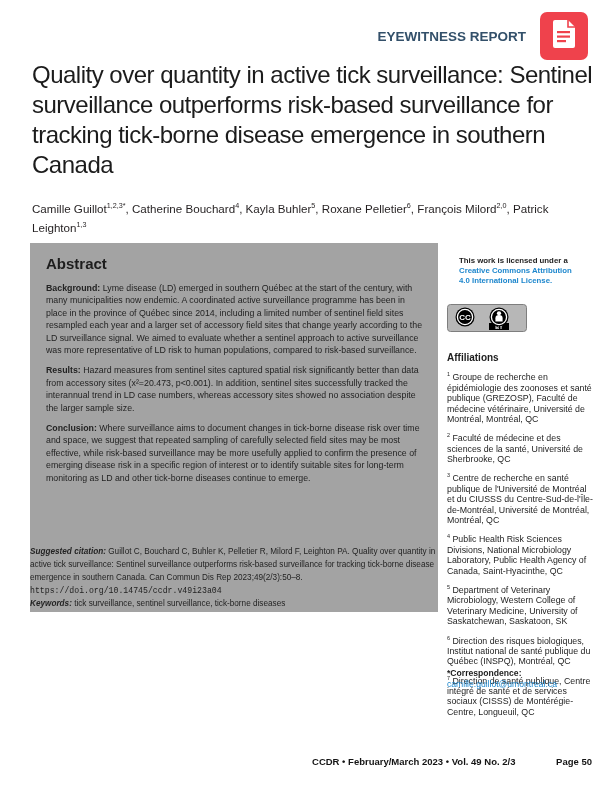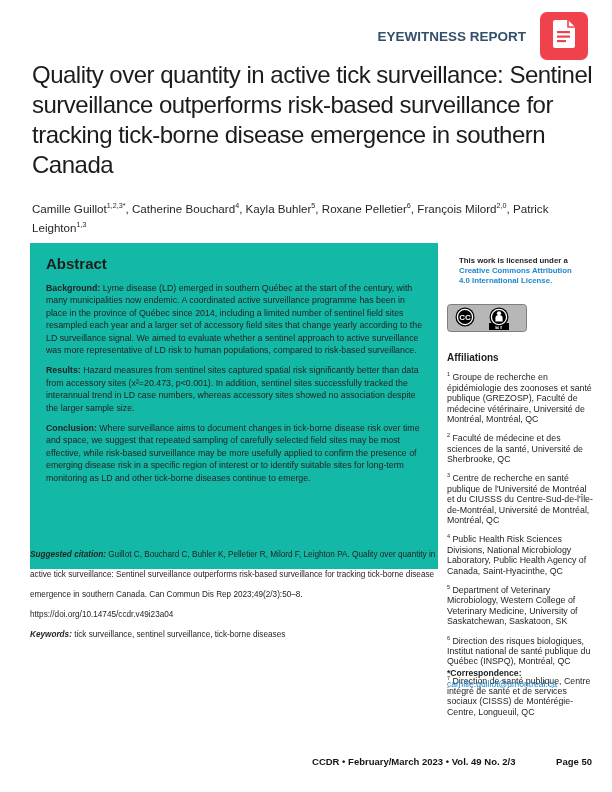--- a/index.html
+++ b/index.html
@@ -13,31 +13,31 @@
                border-radius:7px;display:flex;align-items:center;justify-content:center;}
 
   
   .article-title{position:absolute;left:32px;top:60px;width:562px;font-size:24px;line-height:30px;
                  letter-spacing:-.5px;color:#1c1c1c;font-weight:400;}
   .author-list{position:absolute;left:32px;top:198px;width:535px;font-size:11.6px;line-height:16px;
                color:#231f20;}
   .author-list sup{font-size:62%;}
 
   
-  .abstract-box{position:absolute;left:30px;top:243px;width:408px;height:326px;background:#14b8a6;
+  .abstract-box{position:absolute;left:30px;top:243px;width:408px;height:369px;background:#a3a3a3;
                 box-sizing:border-box;padding:12px 14px 6px 16px;overflow:hidden;}
   .abstract-heading{margin:0 0 10px 0;font-size:15px;font-weight:bold;color:#1d1d1d;}
   .abs-para{margin:0 0 8px 0;font-size:8.8px;line-height:12.4px;color:#232323;}
   .abs-para b{font-weight:bold;}
 
   
   .citation-block{position:absolute;left:30px;top:545px;width:410px;font-size:8.2px;
-                  line-height:20px;color:#232323;}
+                  line-height:13px;color:#232323;}
   .lbl-bi{font-weight:bold;font-style:italic;}
-  .doi-link{color:#232323;text-decoration:none;}
+  .doi-link{color:#232323;text-decoration:none;font-family:Liberation Mono, monospace;}
 
   
   .sidebar{position:absolute;left:447px;top:244px;width:149px;}
   .license-note{font-size:7.8px;line-height:9.8px;font-weight:600;color:#1d1d1d;margin:12px;}
   .license-link{color:#1e87cd;text-decoration:none;font-weight:600;cursor:pointer;}
   .cc-badge{margin-top:7px;display:inline-block;cursor:pointer;}
   .affiliations-heading{margin:16px 0 0 0;font-size:10px;font-weight:bold;color:#1d1d1d;}
   .affil{margin:6px 0 0 0;font-size:8.8px;line-height:10.4px;color:#1d1d1d;}
   .affil sup{font-size:62%;}
   .correspondence{position:absolute;left:447px;top:668px;width:149px;font-size:8.6px;line-height:11px;}

